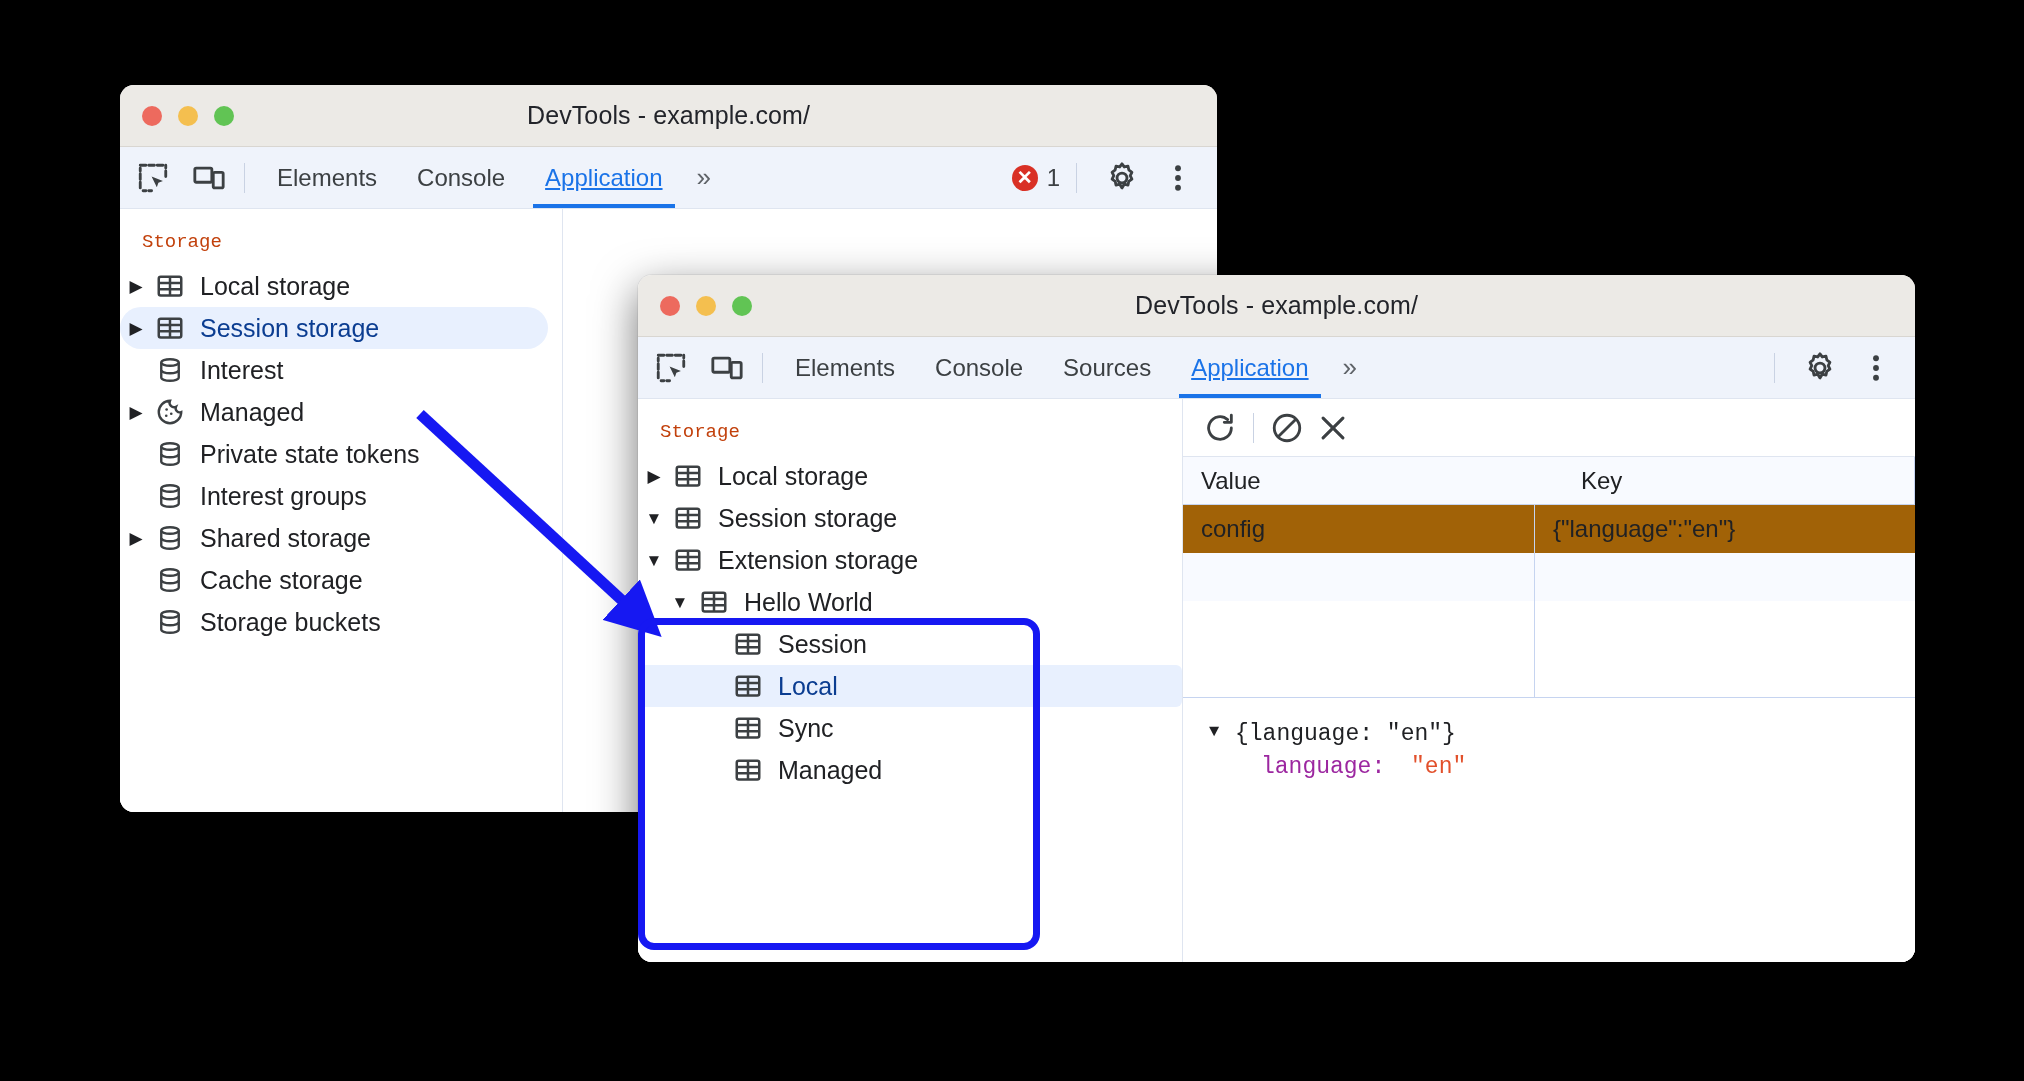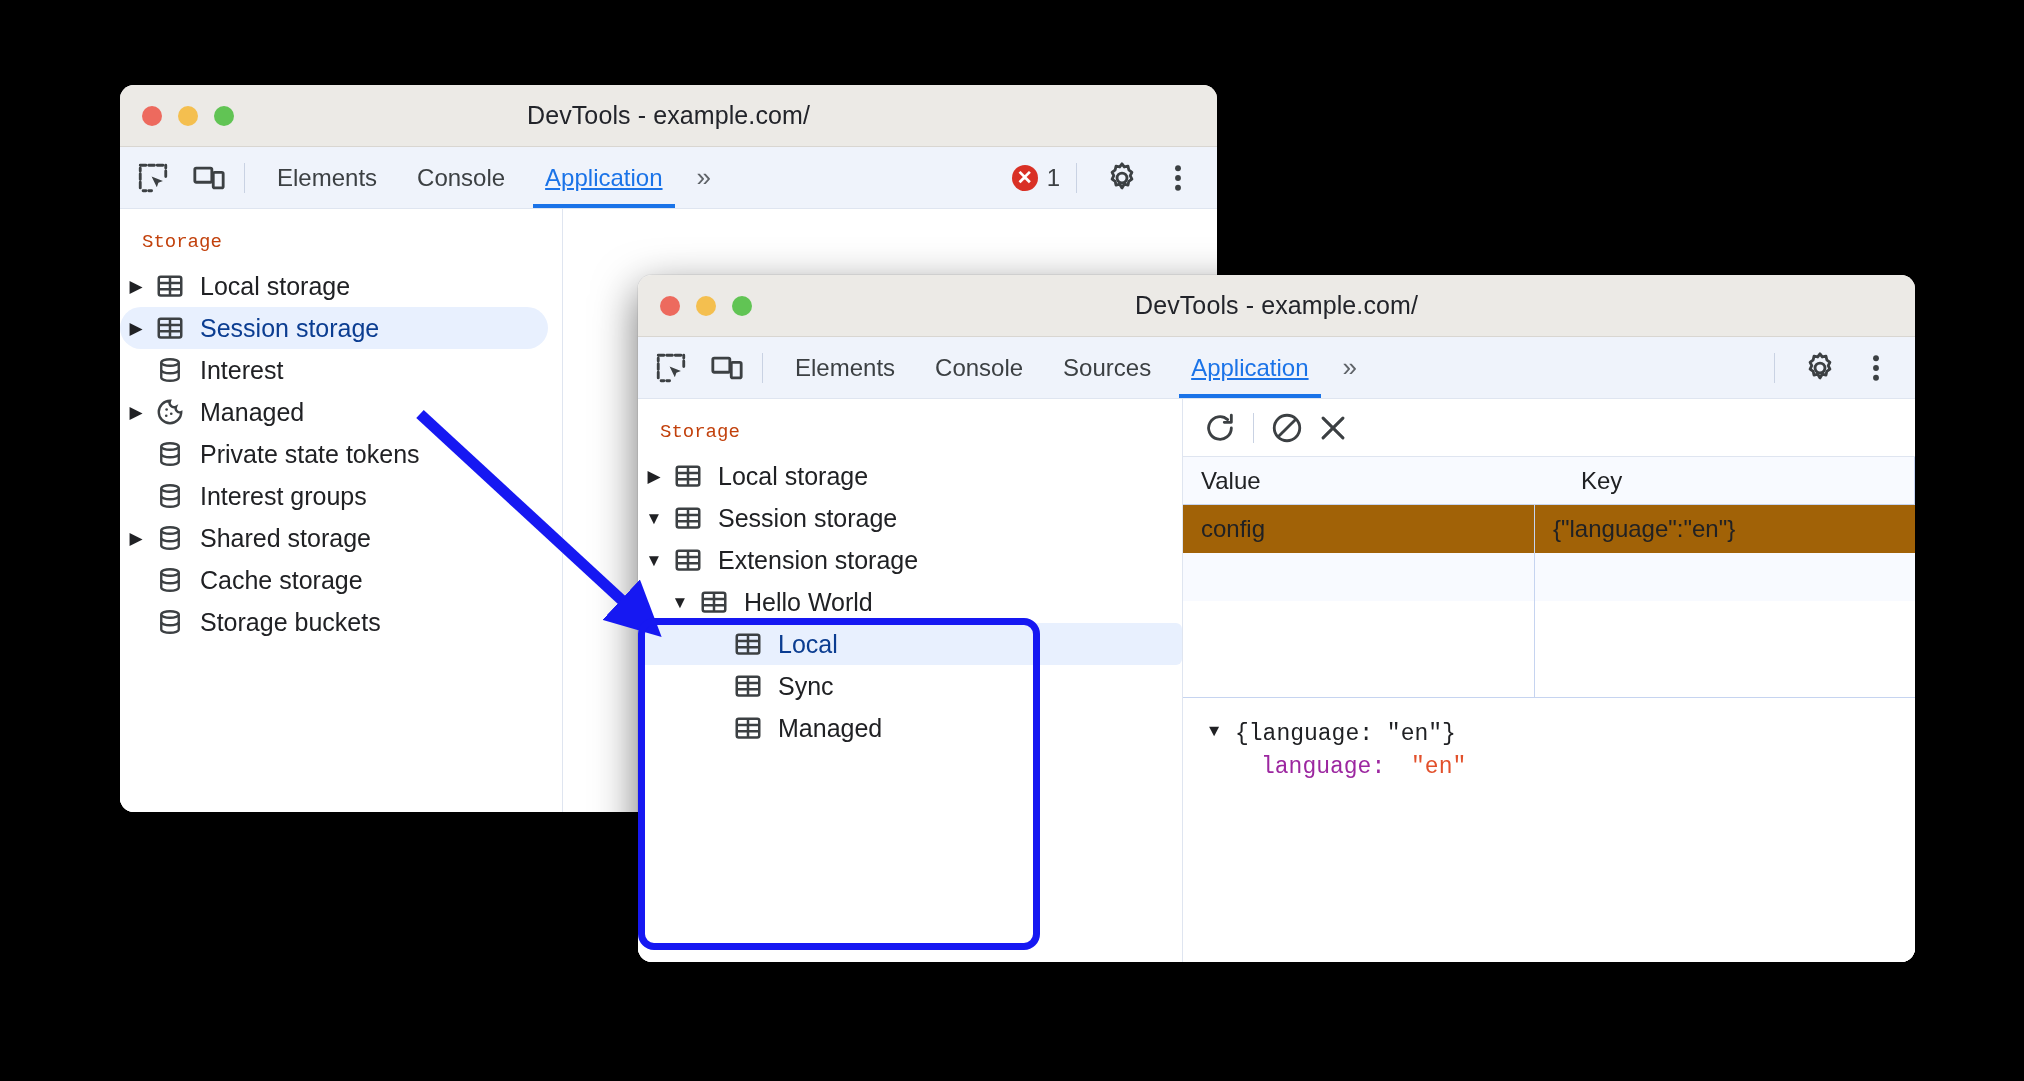--- a/index.html
+++ b/index.html
@@ -424,20 +424,30 @@
           <span class="twist">▼</span>
           <span class="ticon">
             <svg width="30" height="30" viewBox="0 0 24 24">
                 <rect x="3" y="4.5" width="18" height="15" rx="1.6" stroke="#3c4043" stroke-width="2" fill="none"></rect>
                 <path d="M3 9.6h18M3 14.6h18M12 4.5v15" stroke="#3c4043" stroke-width="2"></path>
               </svg>
           </span>
           <span class="tlabel">Hello World</span>
         </div>
 
+        <div class="trow" style="padding-left:60px;">
+          <span class="twist"></span>
+          <span class="ticon">
+            <svg width="30" height="30" viewBox="0 0 24 24">
+                <rect x="3" y="4.5" width="18" height="15" rx="1.6" stroke="#3c4043" stroke-width="2" fill="none"></rect>
+                <path d="M3 9.6h18M3 14.6h18M12 4.5v15" stroke="#3c4043" stroke-width="2"></path>
+              </svg>
+          </span>
+          <span class="tlabel">Session</span>
+        </div>
 
         <div class="trow sel" style="padding-left:60px;">
           <span class="twist"></span>
           <span class="ticon">
             <svg width="30" height="30" viewBox="0 0 24 24">
                 <rect x="3" y="4.5" width="18" height="15" rx="1.6" stroke="#3c4043" stroke-width="2" fill="none"></rect>
                 <path d="M3 9.6h18M3 14.6h18M12 4.5v15" stroke="#3c4043" stroke-width="2"></path>
               </svg>
           </span>
           <span class="tlabel">Local</span>

